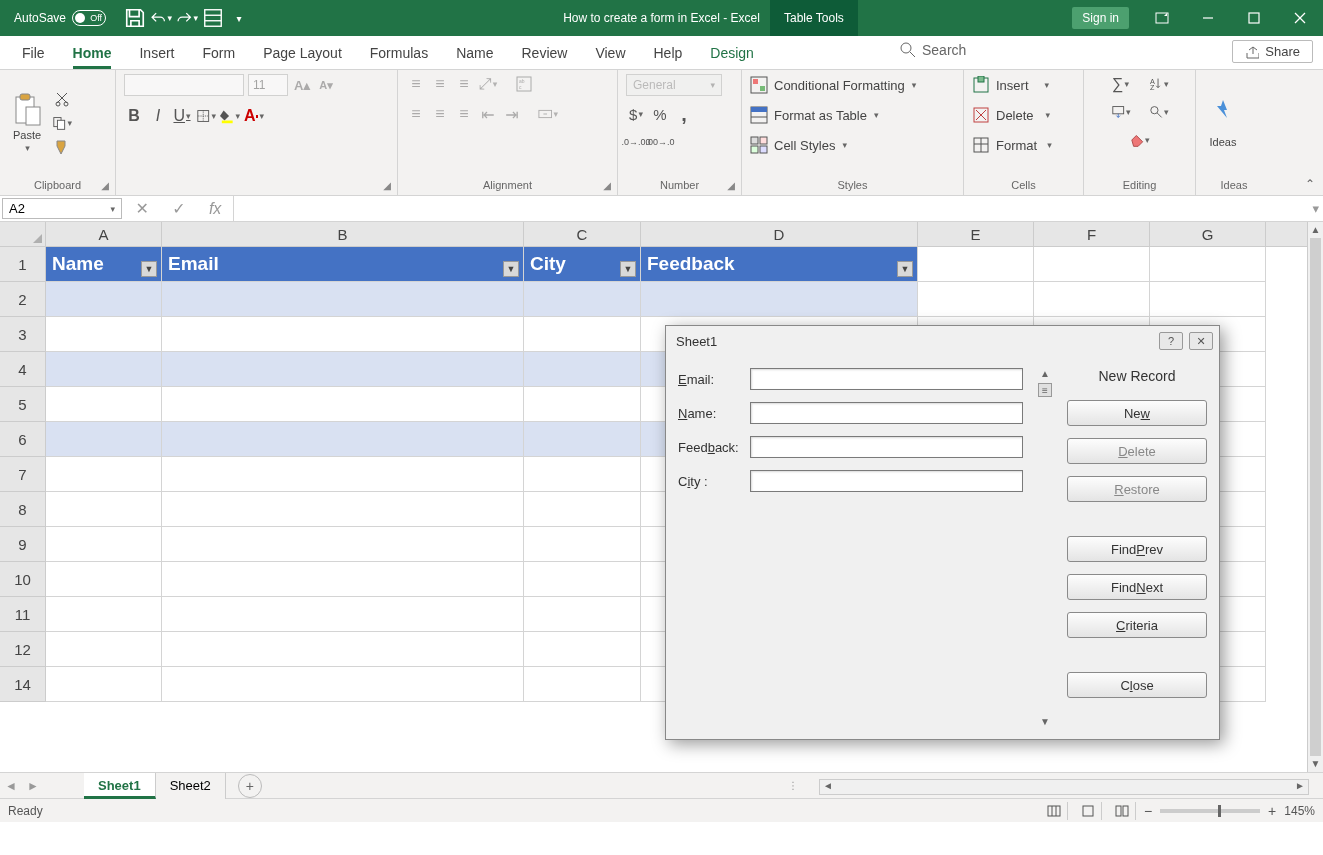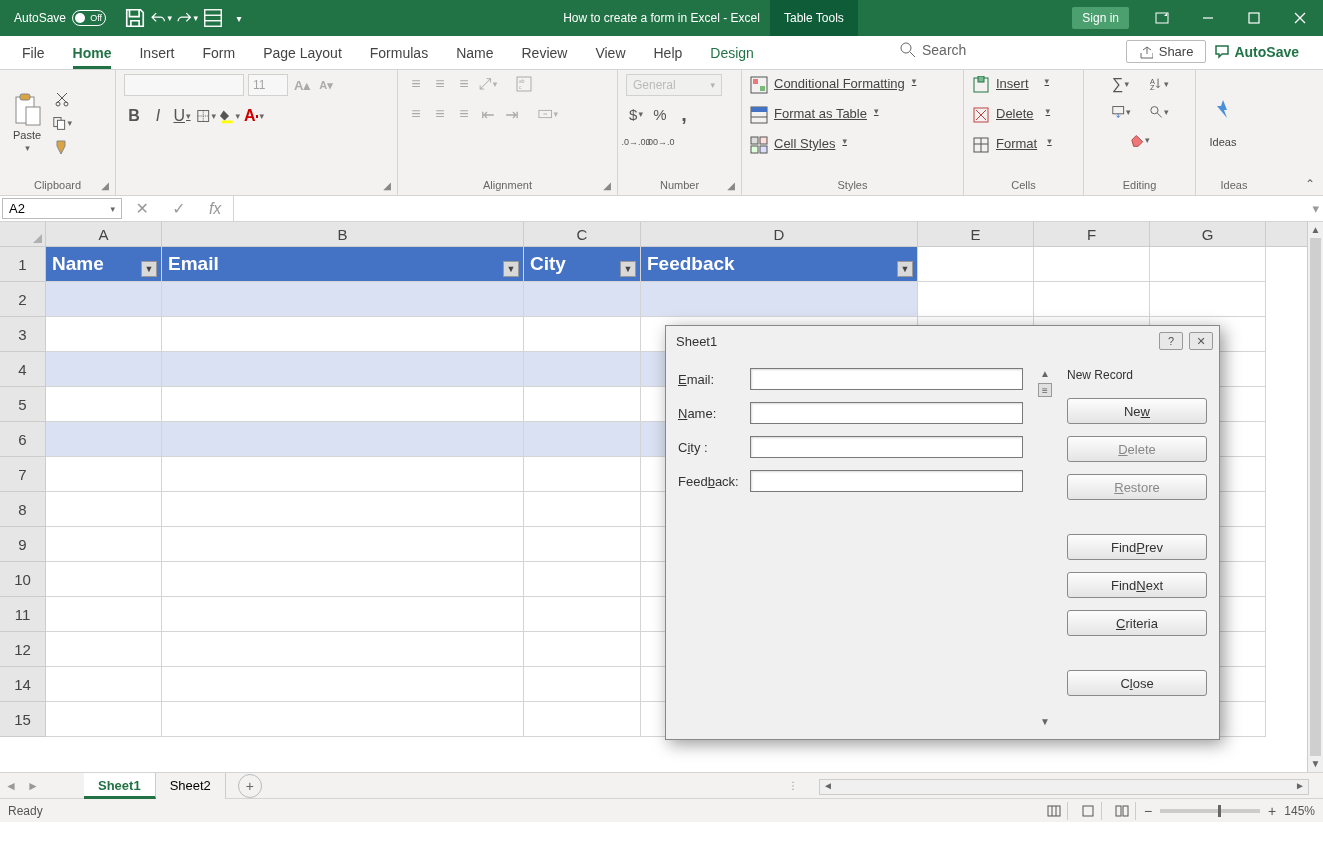--- a/index.html
+++ b/index.html
@@ -19,42 +19,42 @@
 .winctrl{ margin-left:auto; display:flex; align-items:center;justify-content:space-between; }
 .winbtn{ width:46px; height:36px; display:flex; align-items:center; justify-content:center; color:#fff; }
 .signin{ background:#4ca06f; height:22px; padding:0 10px; display:flex; align-items:center; margin-right:10px; font-size:12px; border-radius:2px; }
 
 
 .ribtabs{ height:34px; background:#fff; border-bottom:1px solid #d4d4d4; display:flex; align-items:flex-end; padding-left:8px; gap:0; position:relative; }
 .ribtab{ padding:6px 14px 8px; font-size:14px; color:#444; cursor:default; }
 .ribtab.home{ color:#217346; font-weight:600; position:relative; }
 .ribtab.home::after{ content:""; position:absolute; left:14px; right:14px; bottom:0; height:3px; background:#217346; }
 .ribtab.design{ color:#217346; }
-.ribright{ position:absolute; right:24px; top:4px; display:flex; gap:8px; align-items:center; }
+.ribright{ position:absolute; right:8px; top:4px; display:flex; gap:8px; align-items:center;flex-direction:column; }
 .sharebtn{ border:1px solid #bbb; padding:3px 12px; font-size:13px; color:#444; display:flex; align-items:center; gap:6px; border-radius:2px; }
 .comments{ color:#217346; font-size:14px; font-weight:600; display:flex; align-items:center; gap:4px; }
 .searcharea{ position:absolute; left:900px; top:6px; display:flex; align-items:center; gap:6px; color:#666; font-size:14px; }
 
 
 .ribbon{ height:126px; background:#f3f2f1; border-bottom:1px solid #d4d4d4; display:flex; position:relative; }
 .group{ border-right:1px solid #d4d4d4; display:flex; flex-direction:column; justify-content:space-between; position:relative; }
 .glabel{ text-align:center; font-size:11px; color:#666; height:20px; line-height:20px; }
 .gbody{ flex:1; display:flex; align-items:center; padding:4px 8px; gap:6px; }
 .dlg-launch{ position:absolute; right:3px; bottom:3px; width:14px; height:14px; font-size:10px; color:#888; display:flex; align-items:center; justify-content:center; }
 .bigbtn{ display:flex; flex-direction:column; align-items:center; gap:2px; font-size:11px; color:#444; padding:0 4px; }
 .vstack{ display:flex; flex-direction:column; gap:4px; }
 .ico{ width:20px; height:20px; display:flex; align-items:center; justify-content:center; color:#555; }
 .ico svg{ width:16px; height:16px; }
 .row{ display:flex; gap:4px; align-items:center; }
 .dimmed{ opacity:0.45; }
 .dd{ font-size:9px; color:#666; margin-left:1px; }
 .fontname{ width:120px; height:22px; border:1px solid #aaa; background:#fff; font-size:12px; padding:0 4px; color:#444; }
 .fontsize{ width:40px; height:22px; border:1px solid #aaa; background:#fff; font-size:12px; padding:0 4px; color:#444; }
 .nfmt{ width:96px; height:22px; border:1px solid #aaa; background:#eee; font-size:12px; color:#777; display:flex; align-items:center; padding:0 6px; justify-content:space-between; }
-.styleitem{ display:flex; align-items:flex-start; gap:6px; font-size:13px; color:#444; padding:2px 0;text-decoration:underline; }
+.styleitem{ display:flex; align-items:center; gap:6px; font-size:13px; color:#444; padding:2px 0; }
 .ribbon-collapse{ position:absolute; right:8px; bottom:4px; font-size:12px; color:#666; }
 
 
 .fxbar{ height:26px; border-bottom:1px solid #d4d4d4; display:flex; align-items:stretch; background:#fff; }
 .namebox{ width:120px; border:1px solid #bbb; margin:2px; font-size:13px; padding:0 6px; display:flex; align-items:center; justify-content:space-between; }
 .fxbtns{ width:110px; display:flex; align-items:center; justify-content:space-around; color:#999; border-right:1px solid #d4d4d4; }
 .fxinput{ flex:1; padding:0 6px; font-size:13px; display:flex; align-items:center; position:relative; }
 .fx-expand{ position:absolute; right:4px; color:#999; }
 
 
@@ -96,21 +96,21 @@
 .dlg-title .dicn{ width:24px; height:18px; border:1px solid #999; border-radius:2px; background:#e8e8e8; display:flex; align-items:center; justify-content:center; font-size:11px; color:#555; }
 .dlg-body{ display:flex; padding:12px; gap:12px; height:calc(100% - 30px); }
 .dlg-left{ flex:1; }
 .frow{ display:flex; align-items:center; margin-bottom:12px; }
 .flabel{ width:72px; font-size:13px; color:#333; }
 .underline { text-decoration: underline; }
 .finput{ flex:1; height:22px; border:1px solid #7a7a7a; background:#fff; box-shadow:inset 1px 1px 2px rgba(0,0,0,0.15); }
 .dlg-mid{ width:20px; display:flex; flex-direction:column; align-items:center; font-size:10px; color:#666; }
 .dlg-mid .sq{ width:14px; height:14px; border:1px solid #999; background:#e0e0e0; margin-top:4px; display:flex; align-items:center; justify-content:center; }
 .dlg-right{ width:140px; display:flex; flex-direction:column; gap:12px; }
-.dlg-right .status{ font-size:12px; color:#333; margin-bottom:4px; }
+.dlg-right .status{ text-align:center; font-size:14px; color:#333; margin-bottom:4px; }
 .dbtn{ height:26px; border:1px solid #8a8a8a; background:linear-gradient(#fdfdfd,#e4e4e4); border-radius:3px; font-size:13px; color:#333; display:flex; align-items:center; justify-content:center; }
 .dbtn.disabled{ color:#888; }
 </style>
 </head>
 <body>
 
 <div class="titlebar">
   <div class="left">
     <div class="autosave">
       <span>AutoSave</span>
@@ -630,30 +630,20 @@
       <div class="rw">
         <div class="rh">14</div>
         <div class="cell" style="width: 116px;"></div>
         <div class="cell" style="width: 362px;"></div>
         <div class="cell" style="width: 117px;"></div>
         <div class="cell" style="width: 277px;"></div>
         <div class="cell" style="width: 116px;"></div>
         <div class="cell" style="width: 116px;"></div>
         <div class="cell" style="width: 116px;"></div>
       </div>
-      <div class="rw">
-        <div class="rh">15</div>
-        <div class="cell" style="width: 116px;"></div>
-        <div class="cell" style="width: 362px;"></div>
-        <div class="cell" style="width: 117px;"></div>
-        <div class="cell" style="width: 277px;"></div>
-        <div class="cell" style="width: 116px;"></div>
-        <div class="cell" style="width: 116px;"></div>
-        <div class="cell" style="width: 116px;"></div>
-      </div>
     </div>
   <div class="vscroll">
     <div class="arrow">▲</div>
     <div style="position:absolute;top:16px;bottom:16px;left:2px;right:2px;background:#cfcfcf;"></div>
     <div class="arrow" style="position:absolute;bottom:0;width:100%;">▼</div>
   </div>
 </div>
 
 <div class="sheettabs">
   <div class="navarrow">◄</div>
@@ -711,25 +701,25 @@
     <div class="dlg-left">
       <div class="frow">
           <div class="flabel"><span class="underline">E</span><span>mail:</span></div>
           <input class="finput" style="">
         </div>
       <div class="frow">
           <div class="flabel"><span class="underline">N</span><span>ame:</span></div>
           <input class="finput" style="">
         </div>
       <div class="frow">
+          <div class="flabel"><span>Feed</span><span class="underline">b</span><span>ack:</span></div>
+          <input class="finput" style="">
+        </div>
+      <div class="frow">
           <div class="flabel"><span>C</span><span class="underline">i</span><span>ty :</span></div>
-          <input class="finput" style="">
-        </div>
-      <div class="frow">
-          <div class="flabel"><span>Feed</span><span class="underline">b</span><span>ack:</span></div>
           <input class="finput" style="">
         </div>
     </div>
     <div class="dlg-mid">
       <span>▲</span>
       <div class="sq">≡</div>
       <div style="flex:1"></div>
       <span>▼</span>
     </div>
     <div class="dlg-right">

